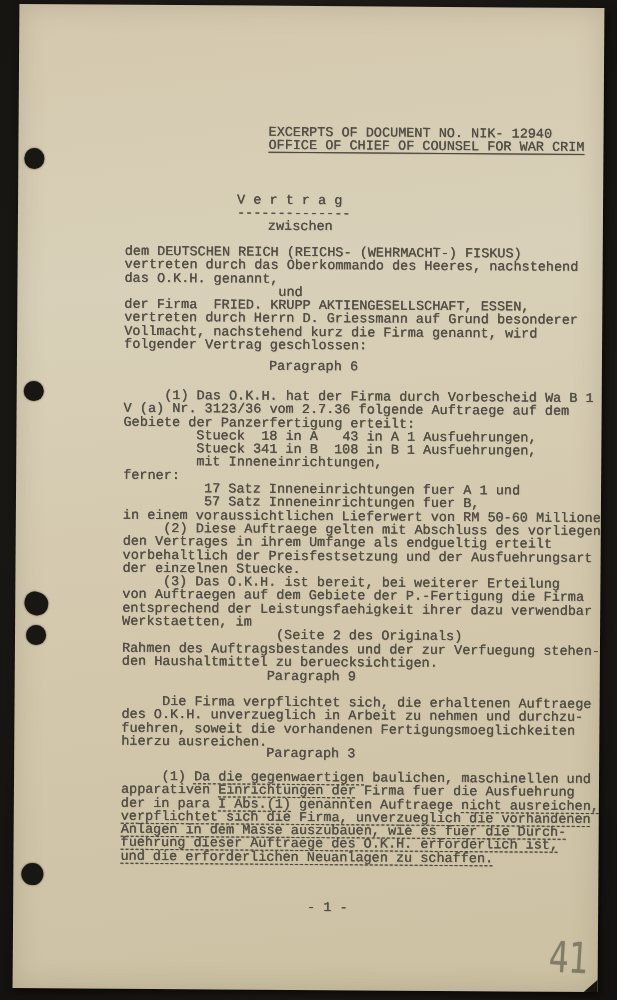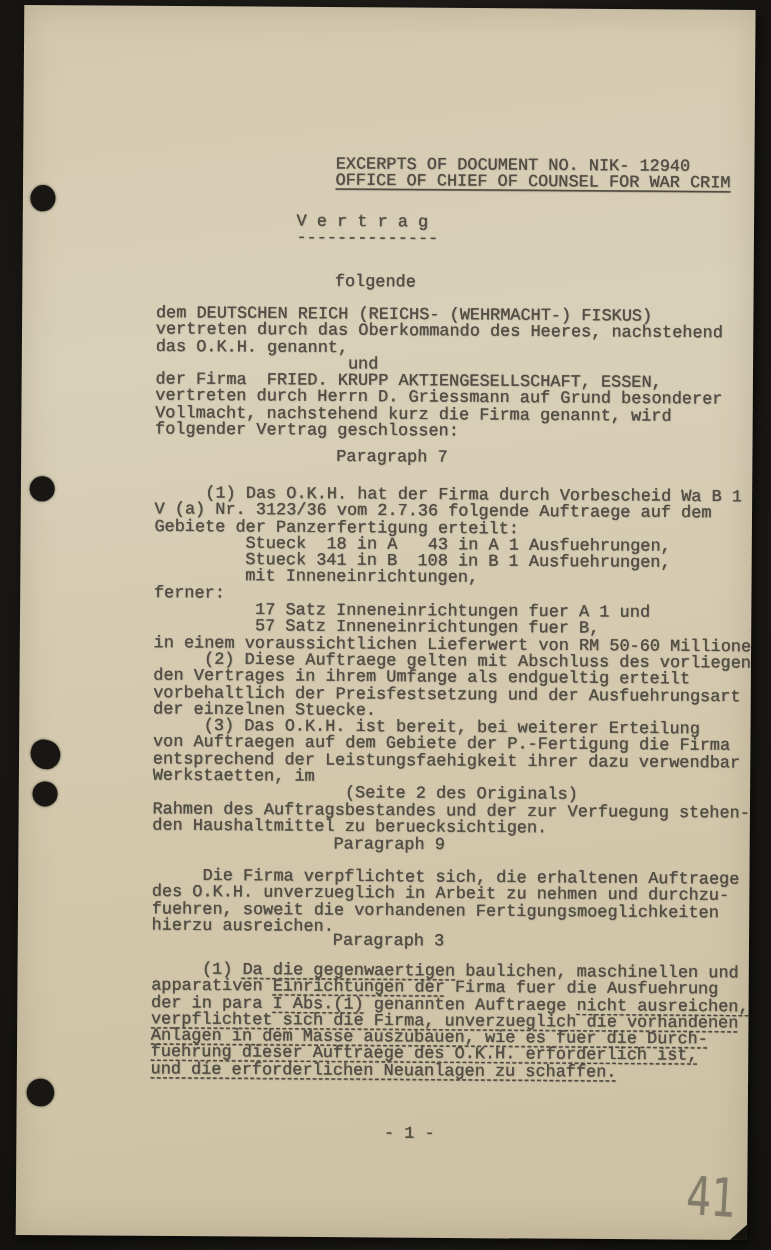--- a/index.html
+++ b/index.html
@@ -51,24 +51,24 @@
 <div class="scan">
   <div class="paper">
     <div class="hole" style="left:6px;top:144px;width:20px;height:21px;"></div>
     <div class="hole" style="left:7px;top:377px;width:20px;height:20px;"></div>
     <div class="hole ragged" style="left:9px;top:588px;width:24px;height:23px;"></div>
     <div class="hole" style="left:11px;top:621px;width:20px;height:20px;"></div>
     <div class="hole" style="left:8px;top:859px;width:22px;height:22px;"></div>
     <div class="handwritten">41</div>
     <div class="corner-notch"></div>
   <div class="block" style="left: 250px; top: 120px;"><div class="line"><span>EXCERPTS OF DOCUMENT NO. NIK- 12940</span></div><div class="line"><span class="u solid">OFFICE OF CHIEF OF COUNSEL FOR WAR CRIM</span></div></div>
-      <div class="block" style="left: 219px; top: 166px; line-height: 13px;"><div class="line">V e r t r a g</div><div class="line">--------------</div></div>
-      <div class="block" style="left: 250px; top: 214px;"><div class="line">folgende</div></div>
+      <div class="block" style="left: 219px; top: 188px; line-height: 13px;"><div class="line">V e r t r a g</div><div class="line">--------------</div></div>
+      <div class="block" style="left: 250px; top: 214px;"><div class="line">zwischen</div></div>
       <div class="block" style="left: 107px; top: 240px;"><div class="line">dem DEUTSCHEN REICH (REICHS- (WEHRMACHT-) FISKUS)</div><div class="line">vertreten durch das Oberkommando des Heeres, nachstehend</div><div class="line">das O.K.H. genannt,</div><div class="line">                   und</div><div class="line">der Firma  FRIED. KRUPP AKTIENGESELLSCHAFT, ESSEN,</div><div class="line">vertreten durch Herrn D. Griessmann auf Grund besonderer</div><div class="line">Vollmacht, nachstehend kurz die Firma genannt, wird</div><div class="line">folgender Vertrag geschlossen:</div></div>
-      <div class="block" style="left: 252px; top: 354px;"><div class="line">Paragraph 7</div></div>
+      <div class="block" style="left: 252px; top: 354px;"><div class="line">Paragraph 6</div></div>
       <div class="block" style="left: 107px; top: 384px;"><div class="line">     (1) Das O.K.H. hat der Firma durch Vorbescheid Wa B 1</div><div class="line">V (a) Nr. 3123/36 vom 2.7.36 folgende Auftraege auf dem</div><div class="line">Gebiete der Panzerfertigung erteilt:</div><div class="line">         Stueck  18 in A   43 in A 1 Ausfuehrungen,</div><div class="line">         Stueck 341 in B  108 in B 1 Ausfuehrungen,</div><div class="line">         mit Inneneinrichtungen,</div><div class="line">ferner:</div><div class="line">          17 Satz Inneneinrichtungen fuer A 1 und</div><div class="line">          57 Satz Inneneinrichtungen fuer B,</div><div class="line">in einem voraussichtlichen Lieferwert von RM 50-60 Millionen</div><div class="line">     (2) Diese Auftraege gelten mit Abschluss des vorliegen-</div><div class="line">den Vertrages in ihrem Umfange als endgueltig erteilt</div><div class="line">vorbehaltlich der Preisfestsetzung und der Ausfuehrungsart</div><div class="line">der einzelnen Stuecke.</div><div class="line">     (3) Das O.K.H. ist bereit, bei weiterer Erteilung</div><div class="line">von Auftraegen auf dem Gebiete der P.-Fertigung die Firma</div><div class="line">entsprechend der Leistungsfaehigkeit ihrer dazu verwendbar</div><div class="line">Werkstaetten, im</div><div class="line">                   (Seite 2 des Originals)</div><div class="line">Rahmen des Auftragsbestandes und der zur Verfuegung stehen-</div><div class="line">den Haushaltmittel zu beruecksichtigen.</div></div>
       <div class="block" style="left: 252px; top: 664px;"><div class="line">Paragraph 9</div></div>
       <div class="block" style="left: 107px; top: 690px;"><div class="line">     Die Firma verpflichtet sich, die erhaltenen Auftraege</div><div class="line">des O.K.H. unverzueglich in Arbeit zu nehmen und durchzu-</div><div class="line">fuehren, soweit die vorhandenen Fertigungsmoeglichkeiten</div><div class="line">hierzu ausreichen.</div></div>
       <div class="block" style="left: 252px; top: 741px;"><div class="line">Paragraph 3</div></div>
       <div class="block" style="left: 107px; top: 765px;"><div class="line"><span>     (1) </span><span class="u">Da die gegenwaertigen</span><span> baulichen, maschinellen und</span></div><div class="line"><span>apparativen </span><span class="u">Einrichtungen der</span><span> Firma fuer die Ausfuehrung</span></div><div class="line"><span>der in para </span><span class="u">I Abs.(1)</span><span> genannten Auftraege </span><span class="u">nicht ausreichen,</span></div><div class="line"><span class="u">verpflichtet sich die Firma, unverzueglich die vorhandenen</span></div><div class="line"><span class="u">Anlagen in dem Masse auszubauen, wie es fuer die Durch-</span></div><div class="line"><span class="u">fuehrung dieser Auftraege des O.K.H. erforderlich ist,</span></div><div class="line"><span class="u">und die erforderlichen Neuanlagen zu schaffen.</span></div></div>
       <div class="block" style="left: 294px; top: 895px;"><div class="line">- 1 -</div></div>
     </div>
 </div>
 
 </body></html>

